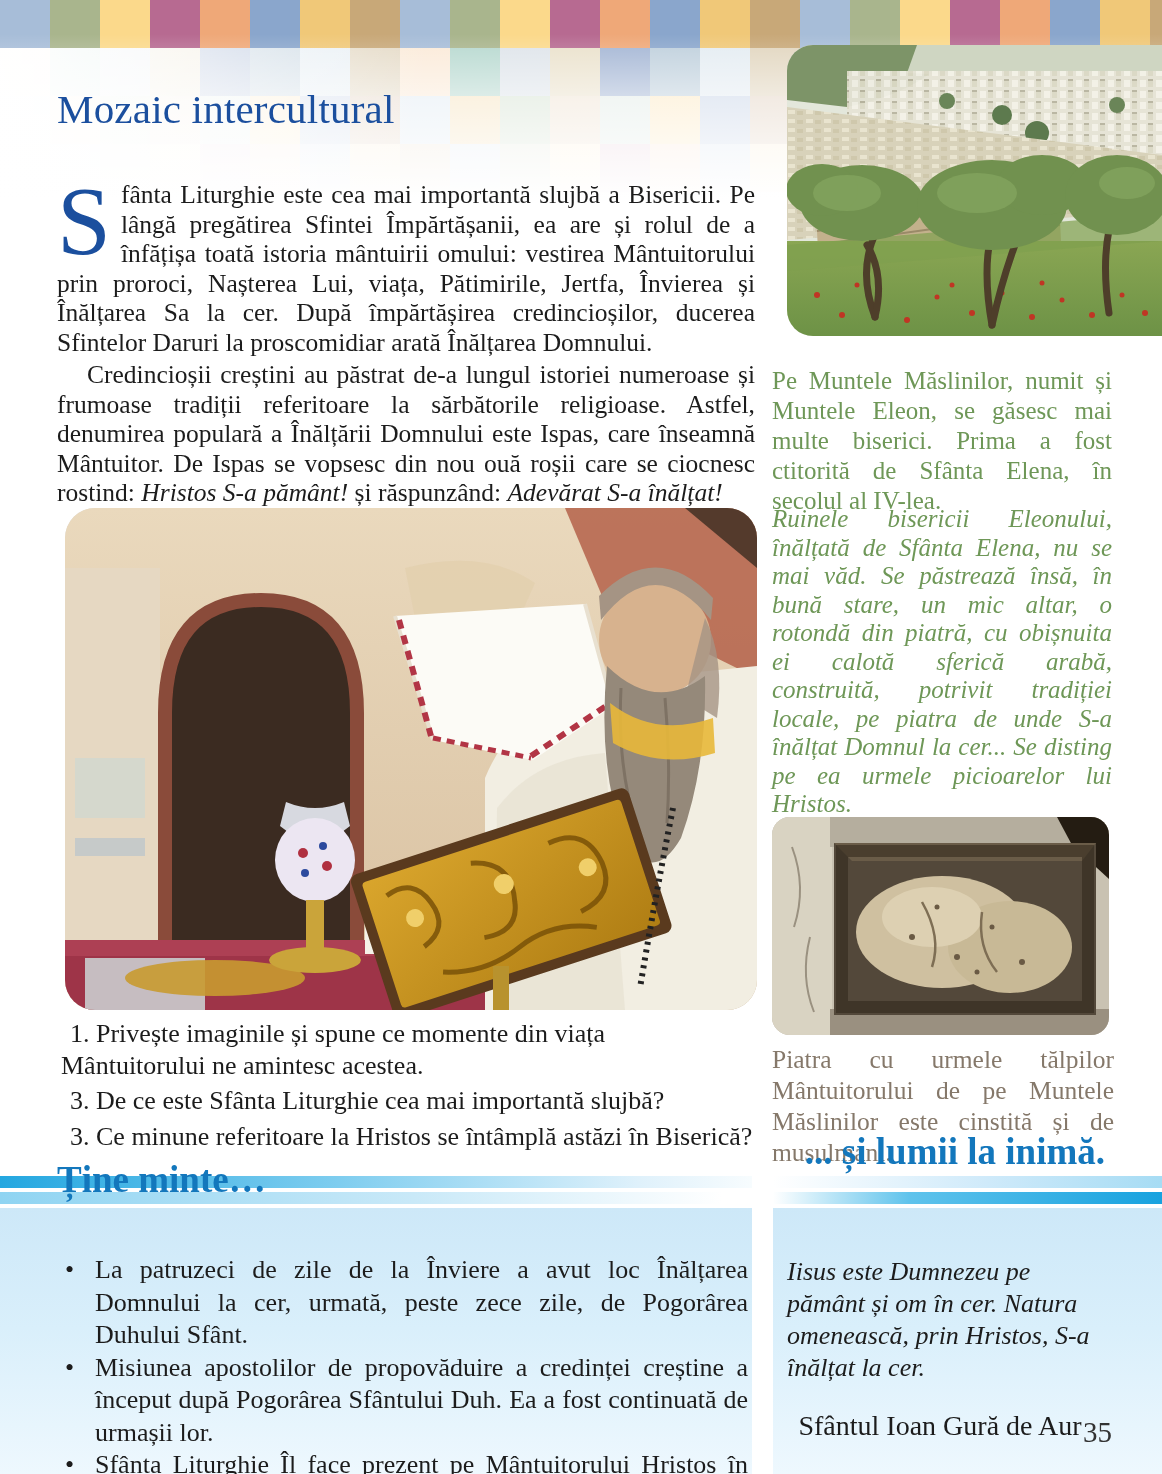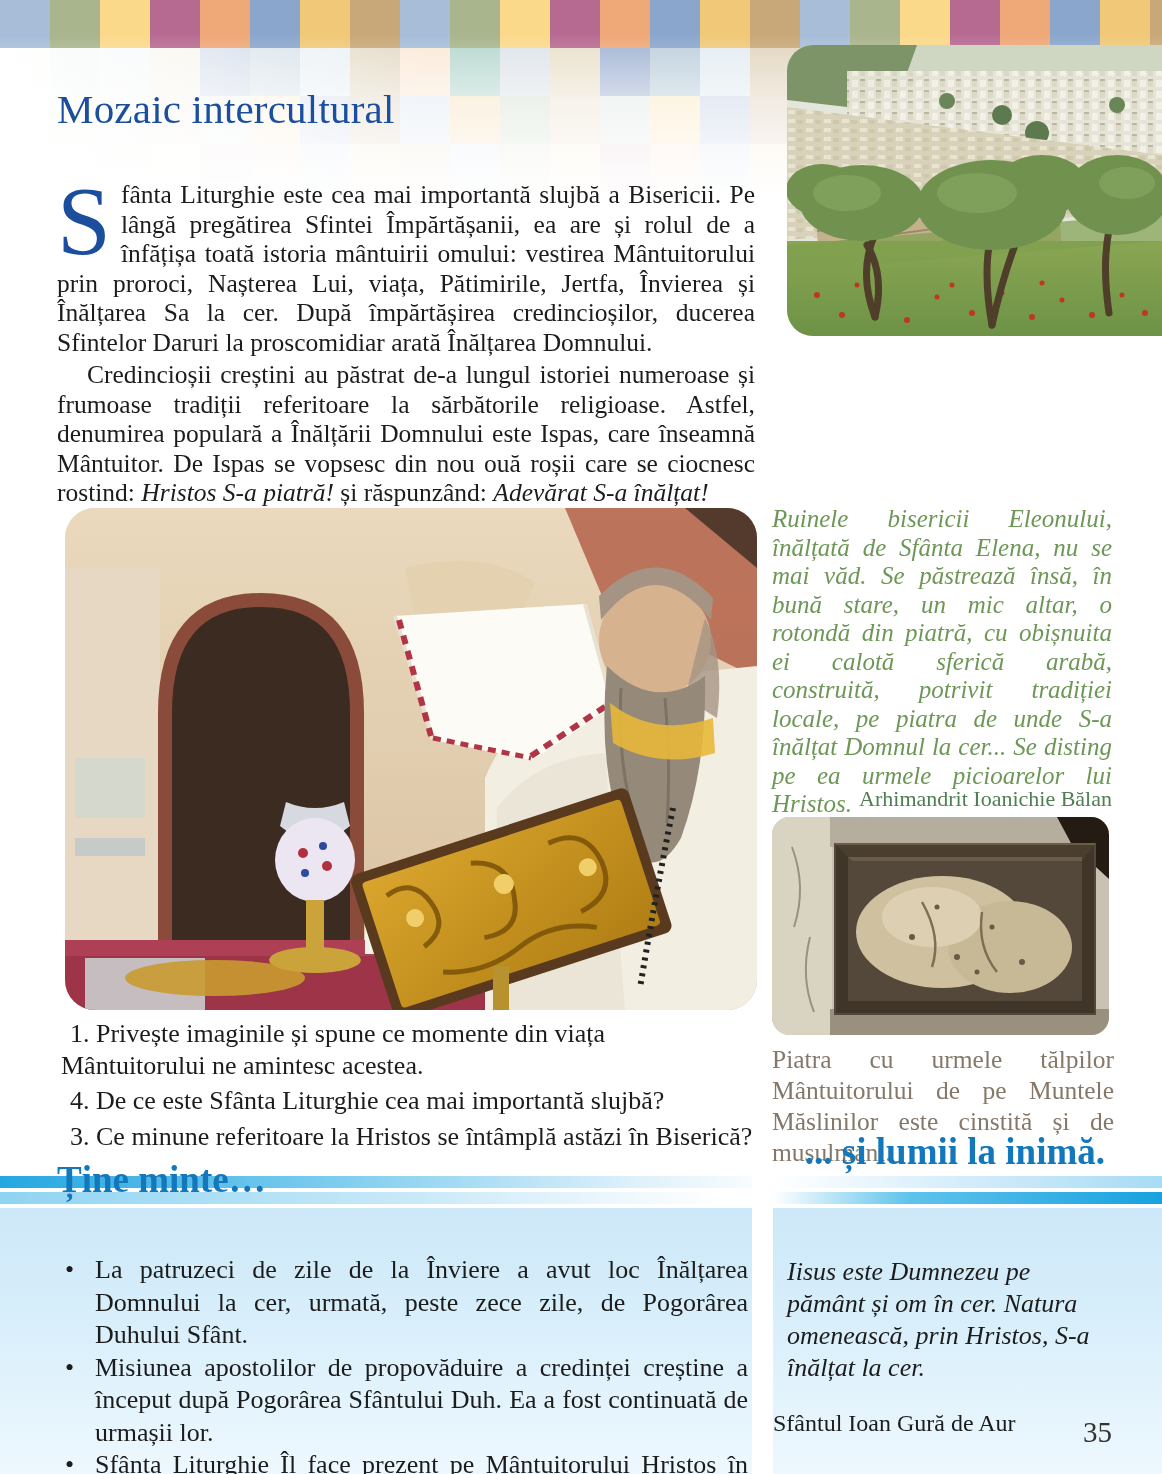--- a/index.html
+++ b/index.html
@@ -57,21 +57,21 @@
   .panel-left{left:0;width:752px;}
   .panel-right{left:773px;width:389px;}
 
   .bullets{margin:0;padding:46px 4px 0 95px;list-style:none;font-size:26px;
     line-height:32.5px;text-align:justify;}
   .bullets li{position:relative;margin:0;}
   .bullets li::before{content:"•";position:absolute;left:-30px;top:0;}
 
   .heart-quote{margin:0;padding:48px 55px 0 14px;font-style:italic;font-size:26px;
     line-height:32px;}
-  .heart-author{margin:26px 55px 0 0;text-align:left;font-size:24px;}
+  .heart-author{margin:26px 55px 0 0;text-align:center;font-size:28px;}
 
   .page-number{position:absolute;right:50px;top:1416px;font-size:29px;color:#333;z-index:5;}
 
   
   .caption-olive{position:absolute;left:787px;top:338px;width:375px;text-align:center;
     font-size:23px;color:var(--caption-green);z-index:4;}
   .green-info{position:absolute;left:772px;top:366px;width:340px;font-size:25px;
     line-height:30px;color:var(--green-text);text-align:justify;z-index:4;}
   .green-quote{position:absolute;left:772px;top:505px;width:340px;font-size:25px;
     line-height:28.5px;color:var(--green-text);font-style:italic;text-align:justify;z-index:4;}
@@ -280,21 +280,21 @@
       <g fill="#83a45e" opacity="0.8">
         <ellipse cx="60" cy="148" rx="34" ry="18"></ellipse>
           <ellipse cx="190" cy="148" rx="40" ry="20"></ellipse>
         <ellipse cx="340" cy="138" rx="28" ry="16"></ellipse>
       </g>
     </svg>
   </div>
 
   <div class="article">
     <p style="margin:0;"><span class="dropcap">S</span><span>fânta Liturghie este cea mai importantă slujbă a Bisericii. Pe lângă pregătirea Sfintei Împărtășanii, ea are și rolul de a înfățișa toată istoria mântuirii omului: vestirea Mântuitorului prin proroci, Nașterea Lui, viața, Pătimirile, Jertfa, Învierea și Înălțarea Sa la cer. După împărtășirea credincioșilor, ducerea Sfintelor Daruri la proscomidiar arată Înălțarea Domnului.</span></p>
-    <p class="p2"><span>Credincioșii creștini au păstrat de-a lungul istoriei numeroase și frumoase tradiții referitoare la sărbătorile religioase. Astfel, denumirea populară a Înălțării Domnului este Ispas, care înseamnă Mântuitor. De Ispas se vopsesc din nou ouă roșii care se ciocnesc rostind: </span><em>Hristos S-a piatră!</em><span> și răspunzând: </span><em>Adevărat S-a înălțat!</em></p>
+    <p class="p2"><span>Credincioșii creștini au păstrat de-a lungul istoriei numeroase și frumoase tradiții referitoare la sărbătorile religioase. Astfel, denumirea populară a Înălțării Domnului este Ispas, care înseamnă Mântuitor. De Ispas se vopsesc din nou ouă roșii care se ciocnesc rostind: </span><em>Hristos S-a pământ!</em><span> și răspunzând: </span><em>Adevărat S-a înălțat!</em></p>
   </div>
 
   <div class="photo photo-priest">
     <svg width="692" height="502" viewBox="0 0 692 502">
       <defs>
         <linearGradient id="wall" x1="0" y1="0" x2="0" y2="1">
           <stop offset="0" stop-color="#ead9bd"></stop>
             <stop offset="1" stop-color="#d8c0a0"></stop>
         </linearGradient>
         <linearGradient id="goldb" x1="0" y1="0" x2="1" y2="1">
@@ -353,22 +353,22 @@
             <circle cx="350" cy="380" r="9"></circle>
             <circle cx="445" cy="375" r="10"></circle>
             <circle cx="530" cy="385" r="9"></circle>
           </g>
       </g>
       <path d="M608,300 Q590,390 575,480" stroke="#222" stroke-width="6" fill="none" stroke-dasharray="3 5"></path>
       <rect x="428" y="458" width="16" height="44" fill="#b8922e"></rect>
     </svg>
   </div>
 
+  <div class="green-info">Pe Muntele Măslinilor, numit și Muntele Eleon, se găsesc mai multe biserici. Prima a fost ctitorită de Sfânta Elena, în secolul al IV-lea.</div>
   <div class="green-quote">Ruinele bisericii Eleonului, înălțată de Sfânta Elena, nu se mai văd. Se păstrează însă, în bună stare, un mic altar, o rotondă din piatră, cu obișnuita ei calotă sferică arabă, construită, potrivit tradiției locale, pe piatra de unde S-a înălțat Domnul la cer... Se disting pe ea urmele picioarelor lui Hristos.</div>
-  <div class="green-author">Arhimandrit Ioanichie Bălan</div>
 
   <div class="photo photo-stone">
     <svg width="337" height="218" viewBox="0 0 337 218">
       <rect width="337" height="218" fill="#c9c2b2"></rect>
       <rect x="0" y="0" width="60" height="218" fill="#d9d3c2"></rect>
       <path d="M20,30 Q35,70 22,110 M38,120 Q28,160 42,195" stroke="#9a9180" stroke-width="2" fill="none"></path>
       <rect x="58" y="0" width="279" height="30" fill="#b5ae9e"></rect>
       <rect x="58" y="192" width="279" height="26" fill="#9a9080"></rect>
       <path d="M285,0 L337,0 L337,62 L300,28 Z" fill="#241c12"></path>
       <rect x="62" y="26" width="262" height="172" fill="#53483a"></rect>
@@ -385,21 +385,21 @@
           <circle cx="165" cy="90" r="2.5"></circle>
           <circle cx="205" cy="155" r="2.5"></circle>
       </g>
       <path d="M150,85 Q170,120 160,150 M210,95 Q205,130 225,155" stroke="#7e6e54" stroke-width="2.5" fill="none"></path>
     </svg>
   </div>
   <div class="caption-stone">Piatra cu urmele tălpilor Mântuitorului de pe Muntele Măslinilor este cinstită și de musulmani.</div>
 
   <div class="questions">
       <p class="question">1. Privește imaginile și spune ce momente din viața Mântuitorului ne amintesc acestea.</p>
-      <p class="question">4. De ce este Sfânta Liturghie cea mai importantă slujbă?</p>
+      <p class="question">3. De ce este Sfânta Liturghie cea mai importantă slujbă?</p>
       <p class="question">3. Ce minune referitoare la Hristos se întâmplă astăzi în Biserică?</p>
     </div>
 
   <div class="section-heading remember-heading">Ține minte…</div>
   <div class="section-heading heart-heading">... și lumii la inimă.</div>
   <div class="bar bar-l1"></div>
   <div class="bar bar-l2"></div>
   <div class="bar bar-r1"></div>
   <div class="bar bar-r2"></div>
 

